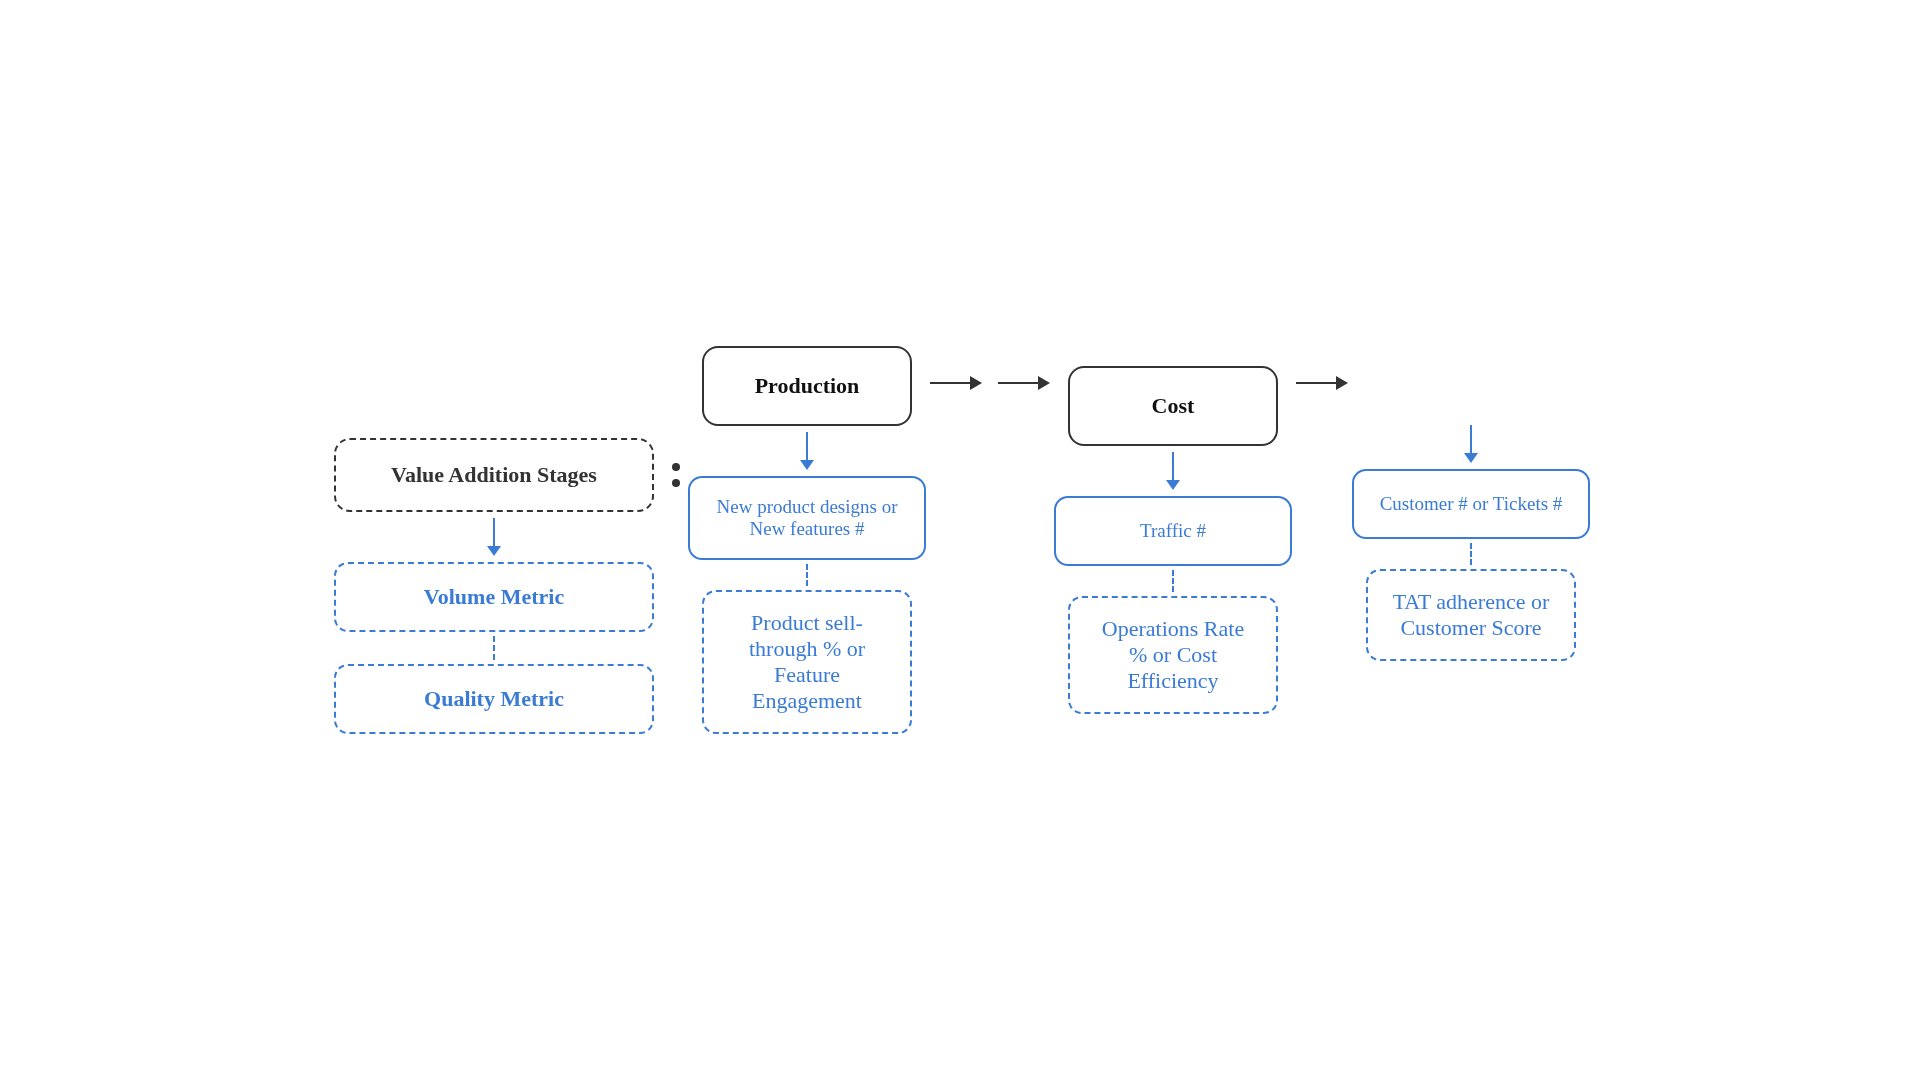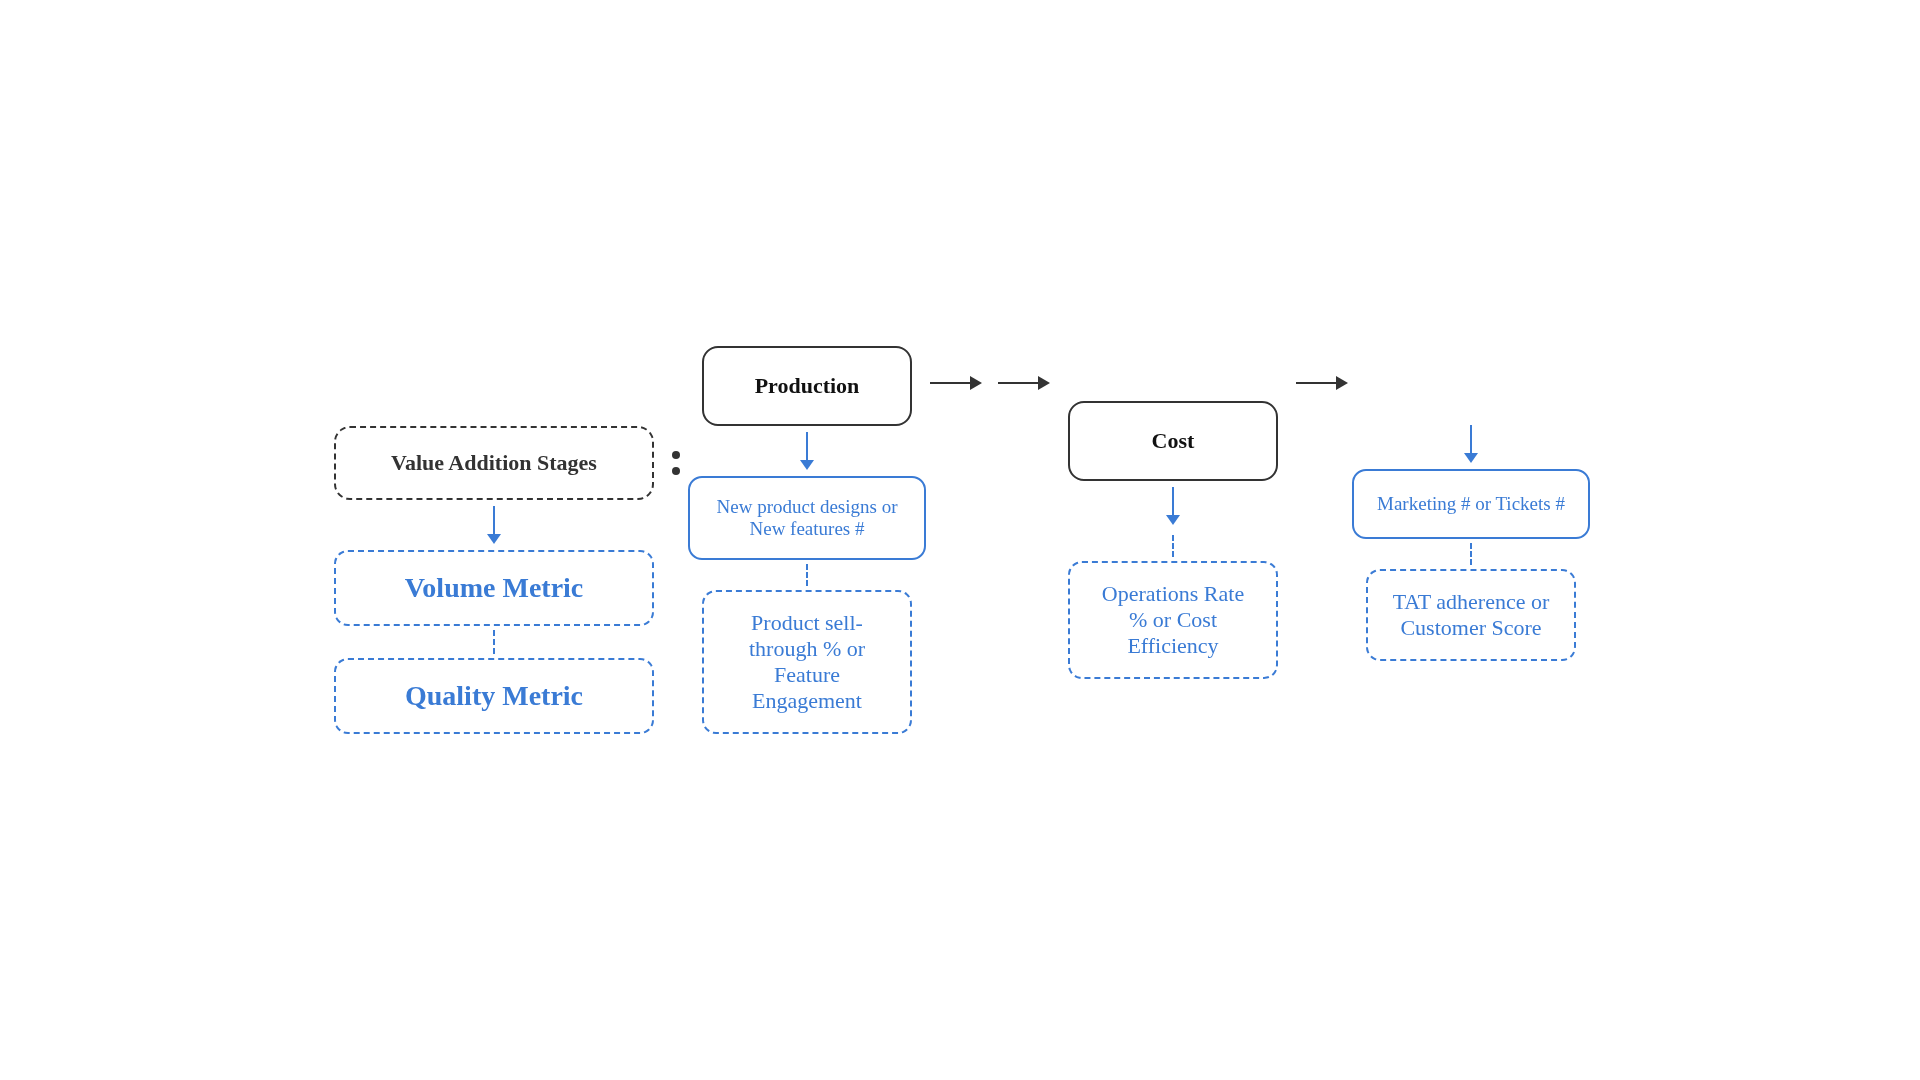--- a/index.html
+++ b/index.html
@@ -85,21 +85,21 @@
       height: 0;
       border-left: 7px solid transparent;
       border-right: 7px solid transparent;
       border-top: 10px solid #3a7bd5;
     }
 
     .metric-box {
       border: 2px dashed #3a7bd5;
       border-radius: 14px;
       padding: 20px 36px;
-      font-size: 28px;
+      font-size: 22px;
       font-weight: 600;
       color: #3a7bd5;
       font-family: 'Segoe UI', 'Comic Sans MS', cursive;
       text-align: center;
       width: 320px;
     }
 
     
     .flow-wrapper {
       display: flex;
@@ -254,38 +254,41 @@
       </div>
 
       <div class="stage-column">
         <div class="stage-header-box">
           <span>Cost</span>
         </div>
         <div class="arrow-down">
           <div class="arrow-line-v"></div>
           <div class="arrow-head-down"></div>
         </div>
+        <div class="stage-volume-box">
+          <span>Traffic #</span>
+        </div>
         <div class="dashed-line-v" style="height:22px; margin:4px 0;"></div>
         <div class="stage-quality-box">
           <span>Operations Rate % or Cost Efficiency</span>
         </div>
       </div>
 
       <div class="arrow-right">
         <div class="arrow-line-h"></div>
         <div class="arrow-head-right"></div>
       </div>
 
       <div class="stage-column">
         <div class="arrow-down">
           <div class="arrow-line-v"></div>
           <div class="arrow-head-down"></div>
         </div>
         <div class="stage-volume-box">
-          <span>Marketing # or Tickets #</span>
+          <span>Customer # or Tickets #</span>
         </div>
         <div class="dashed-line-v" style="height:22px; margin:4px 0;"></div>
         <div class="stage-quality-box">
           <span>TAT adherence or Customer Score</span>
         </div>
       </div>
 
     </div>
 
   </div>

